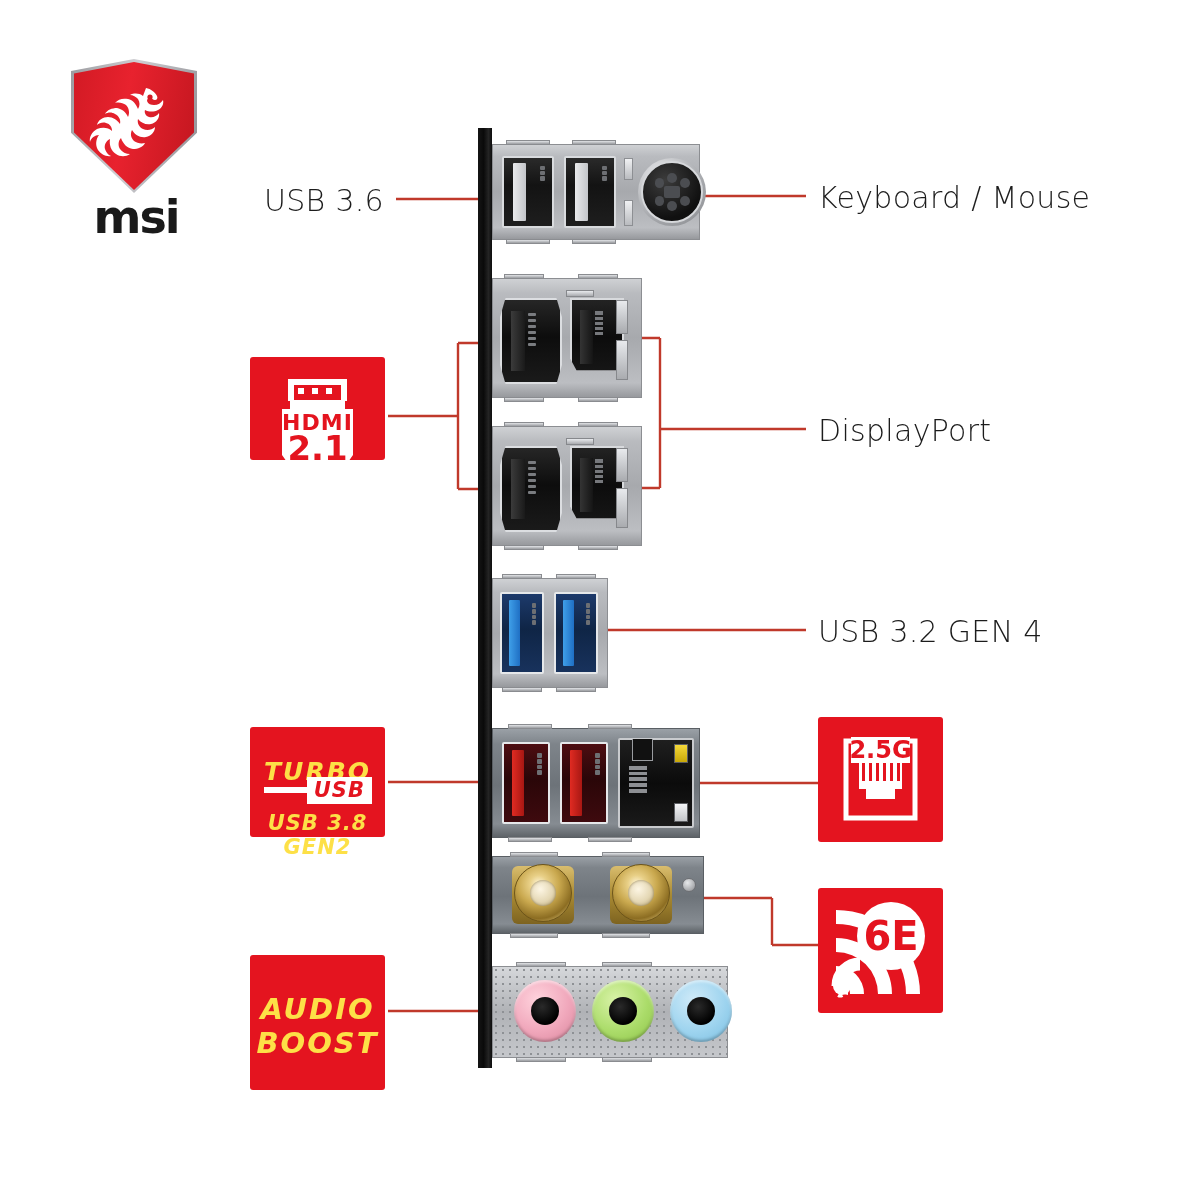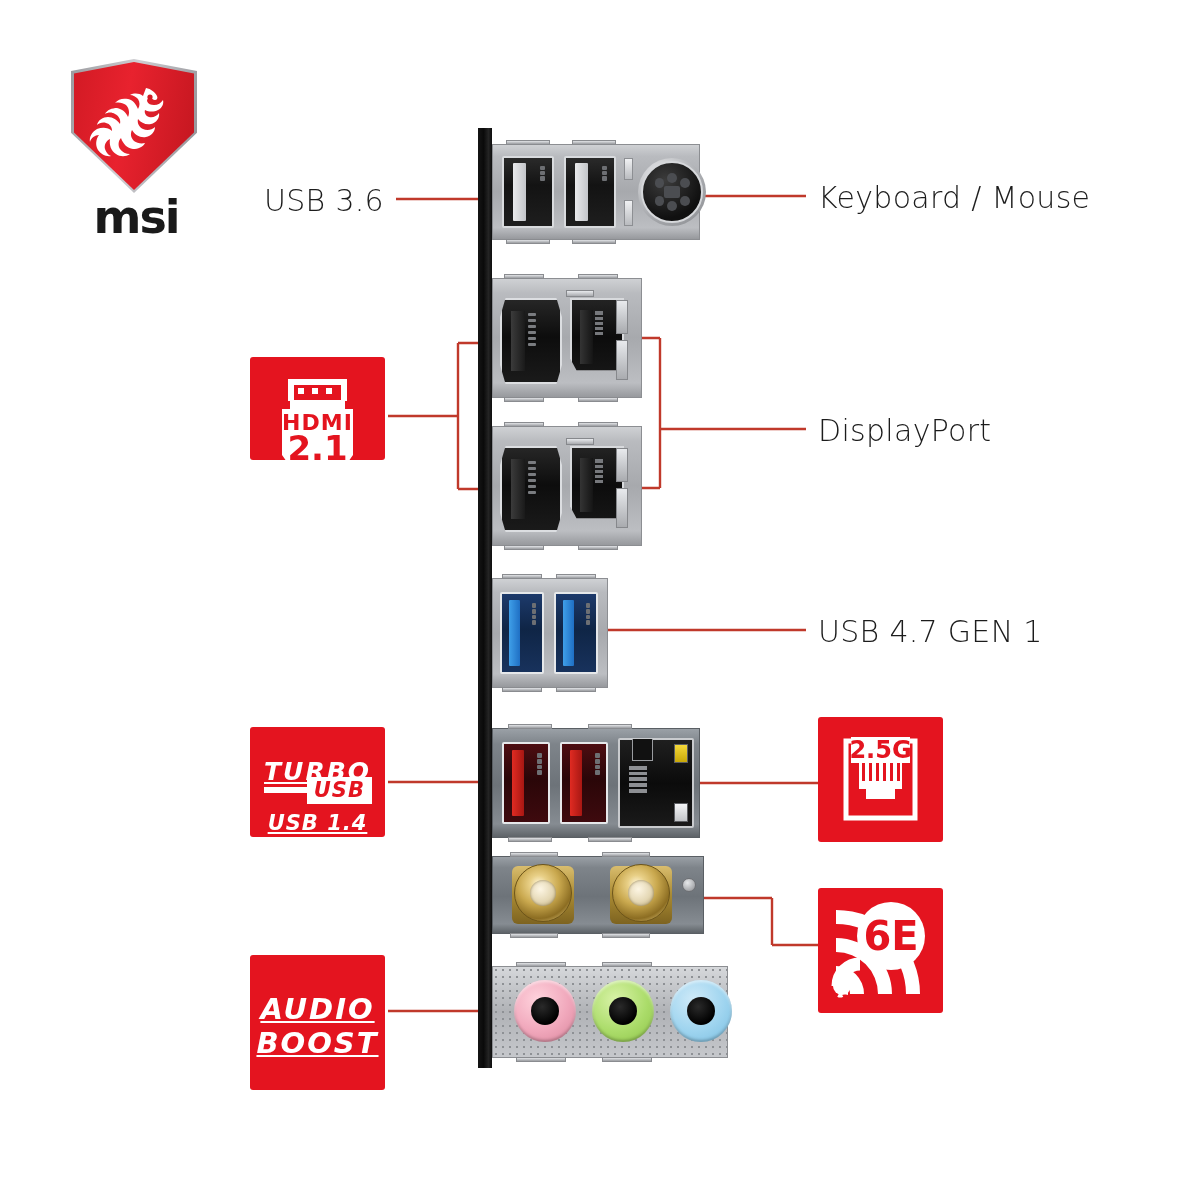--- a/index.html
+++ b/index.html
@@ -205,23 +205,23 @@
   .txt-label.left  { text-align:right; }
 
   
   .badge {
     position:absolute; background:#e4141f; border-radius:3px;
     display:flex; align-items:center; justify-content:center;
   }
   .badge-inner { position:relative; width:100%; height:100%; }
 
   .bx-text {
-    position:absolute; width:100%; text-align:center; color:#ffffff;
+    position:absolute; width:100%; text-align:center; color:#fde047;
     font-family:"DejaVu Sans", sans-serif; font-weight:bold;
-    font-style:italic; letter-spacing:1px;text-decoration:underline;
+    font-style:italic; letter-spacing:1px;
   }
   .turbo-line1 { top:30px; font-size:25px; letter-spacing:2px; }
   .turbo-usbbox {
     position:absolute; right:13px; top:50px; background:#fff; color:#e4141f;
     font-size:21px; font-weight:bold; font-style:italic; padding:1px 7px 2px;
     letter-spacing:1px; font-family:"DejaVu Sans", sans-serif;
   }
   .turbo-bar { position:absolute; left:14px; top:60px; width:104px; height:6px; background:#fff; }
   .turbo-line2 { top:84px; font-size:21px; letter-spacing:1px; }
 
@@ -503,21 +503,21 @@
       </div>
     </div>
   </div>
 
   <div class="txt-label left" style="right:816px; top:183px;">USB 3.6</div>
 
   <div class="txt-label right" style="left:818px; top:413px;">DisplayPort</div>
 
   <div class="txt-label right" style="left:818px; top:180px;">Keyboard / Mouse</div>
 
-  <div class="txt-label right" style="left:818px; top:614px;">USB 4.7 GEN 1</div>
+  <div class="txt-label right" style="left:818px; top:614px;">USB 3.2 GEN 4</div>
 
   <div class="badge" style="left:250px; top:357px; width:135px; height:103px;">
     <div class="badge-inner">
       <svg viewBox="0 0 135 135" width="135" height="135">
 
         <path fill="#ffffff" d="M38 22 h59 v28 h6 v48 l-12 17 H44 L32 98 V50 h6 z"></path>
 
         <rect x="44" y="28" width="47" height="15" fill="#e4141f"></rect>
         <rect x="48" y="31" width="6" height="6" fill="#ffffff"></rect>
         <rect x="62" y="31" width="6" height="6" fill="#ffffff"></rect>
@@ -531,21 +531,21 @@
         <text x="67.5" y="103" text-anchor="middle" fill="#e4141f" font-family="DejaVu Sans, sans-serif" font-size="34" font-weight="bold" letter-spacing="0">2.1</text>
       </svg>
     </div>
   </div>
 
   <div class="badge" style="left:250px; top:727px; width:135px; height:110px;">
     <div class="badge-inner">
       <div class="bx-text turbo-line1">TURBO</div>
       <div class="turbo-bar"></div>
       <div class="turbo-usbbox">USB</div>
-      <div class="bx-text turbo-line2">USB 1.4 GEN2</div>
+      <div class="bx-text turbo-line2">USB 3.8 GEN2</div>
     </div>
   </div>
 
   <div class="badge" style="left:250px; top:955px; width:135px; height:135px;">
     <div class="badge-inner">
       <div class="bx-text ab-line1">AUDIO</div>
       <div class="bx-text ab-line2">BOOST</div>
     </div>
   </div>
 

